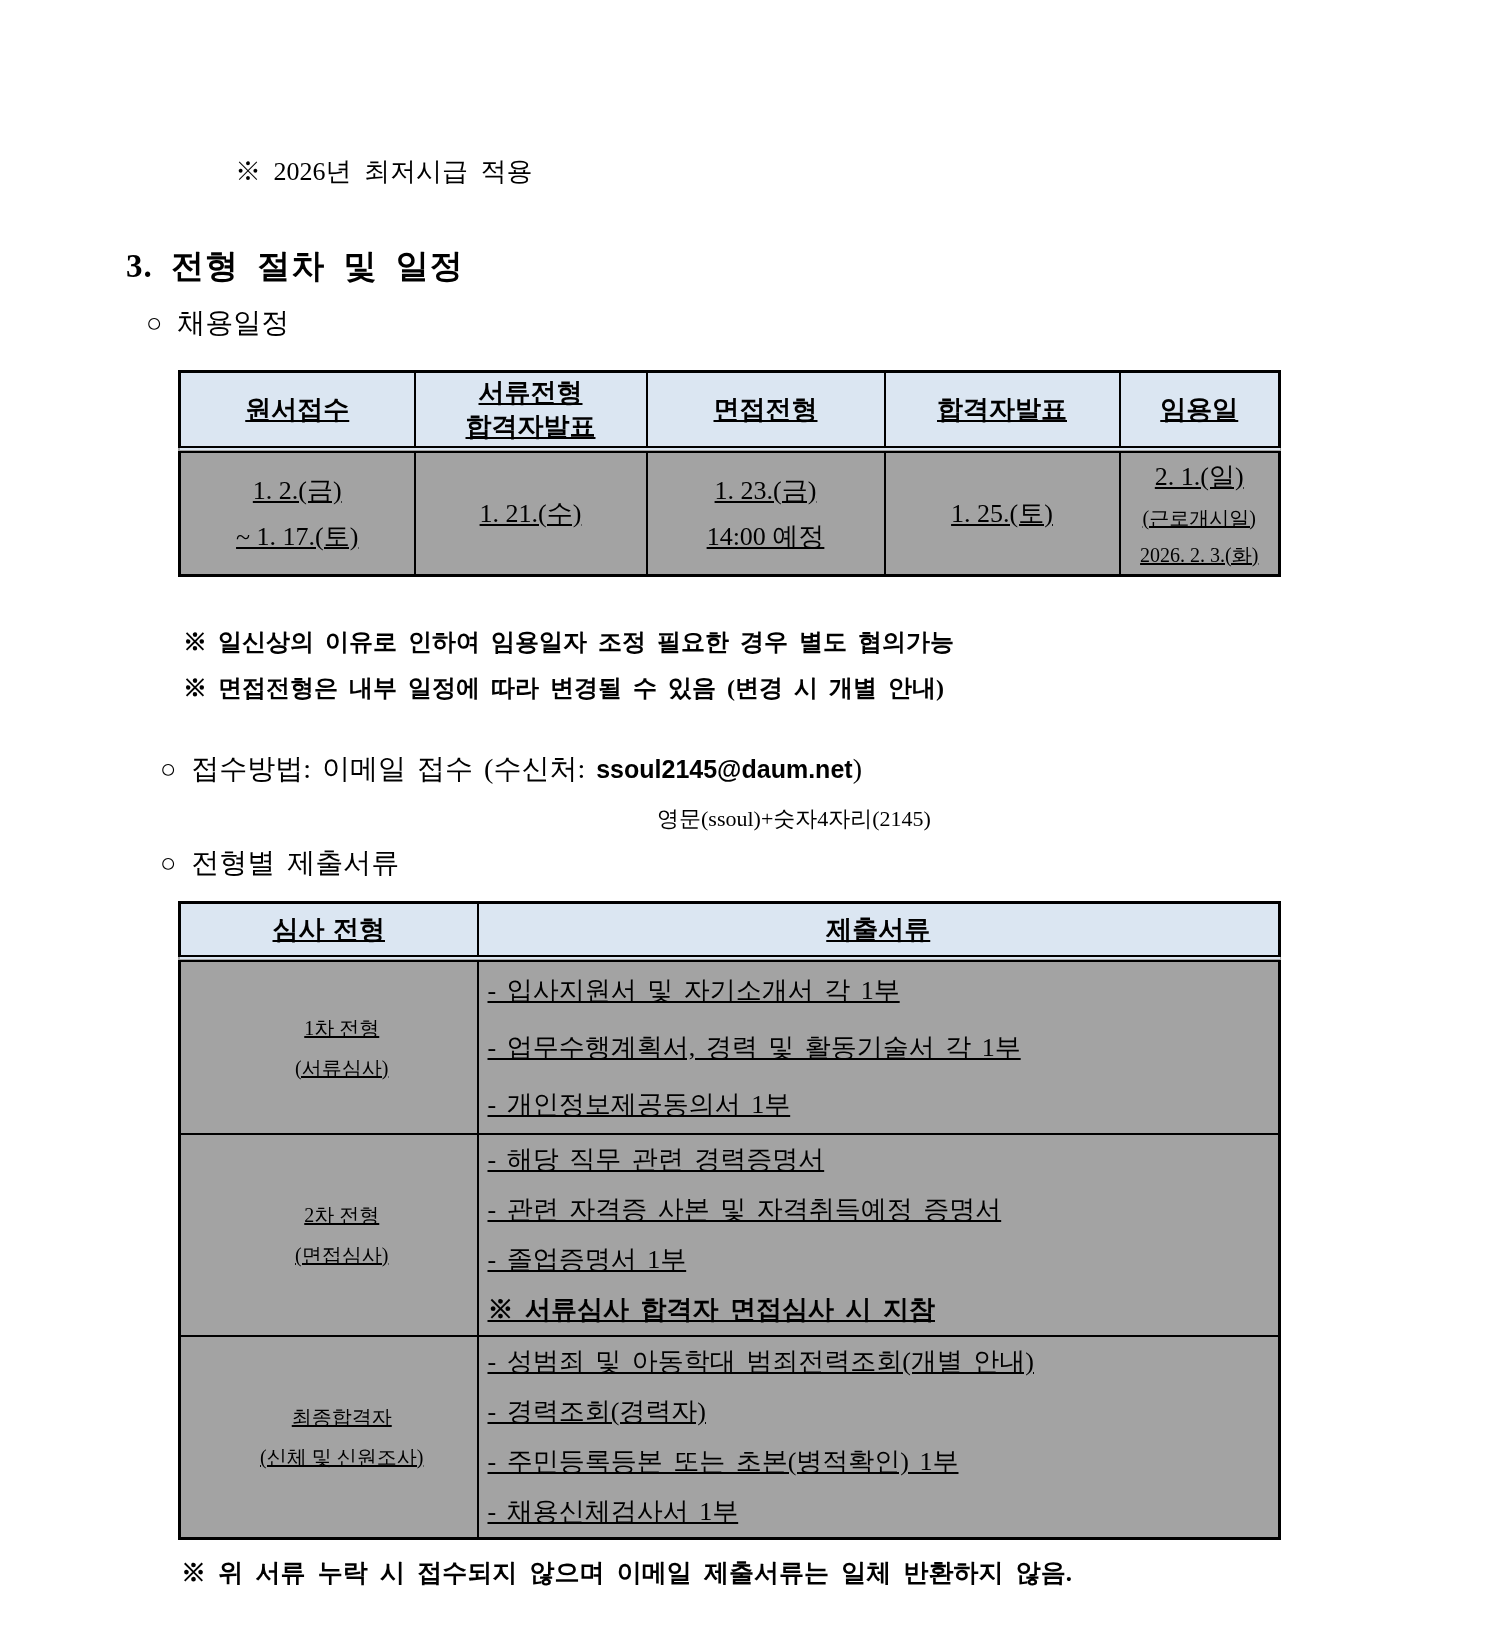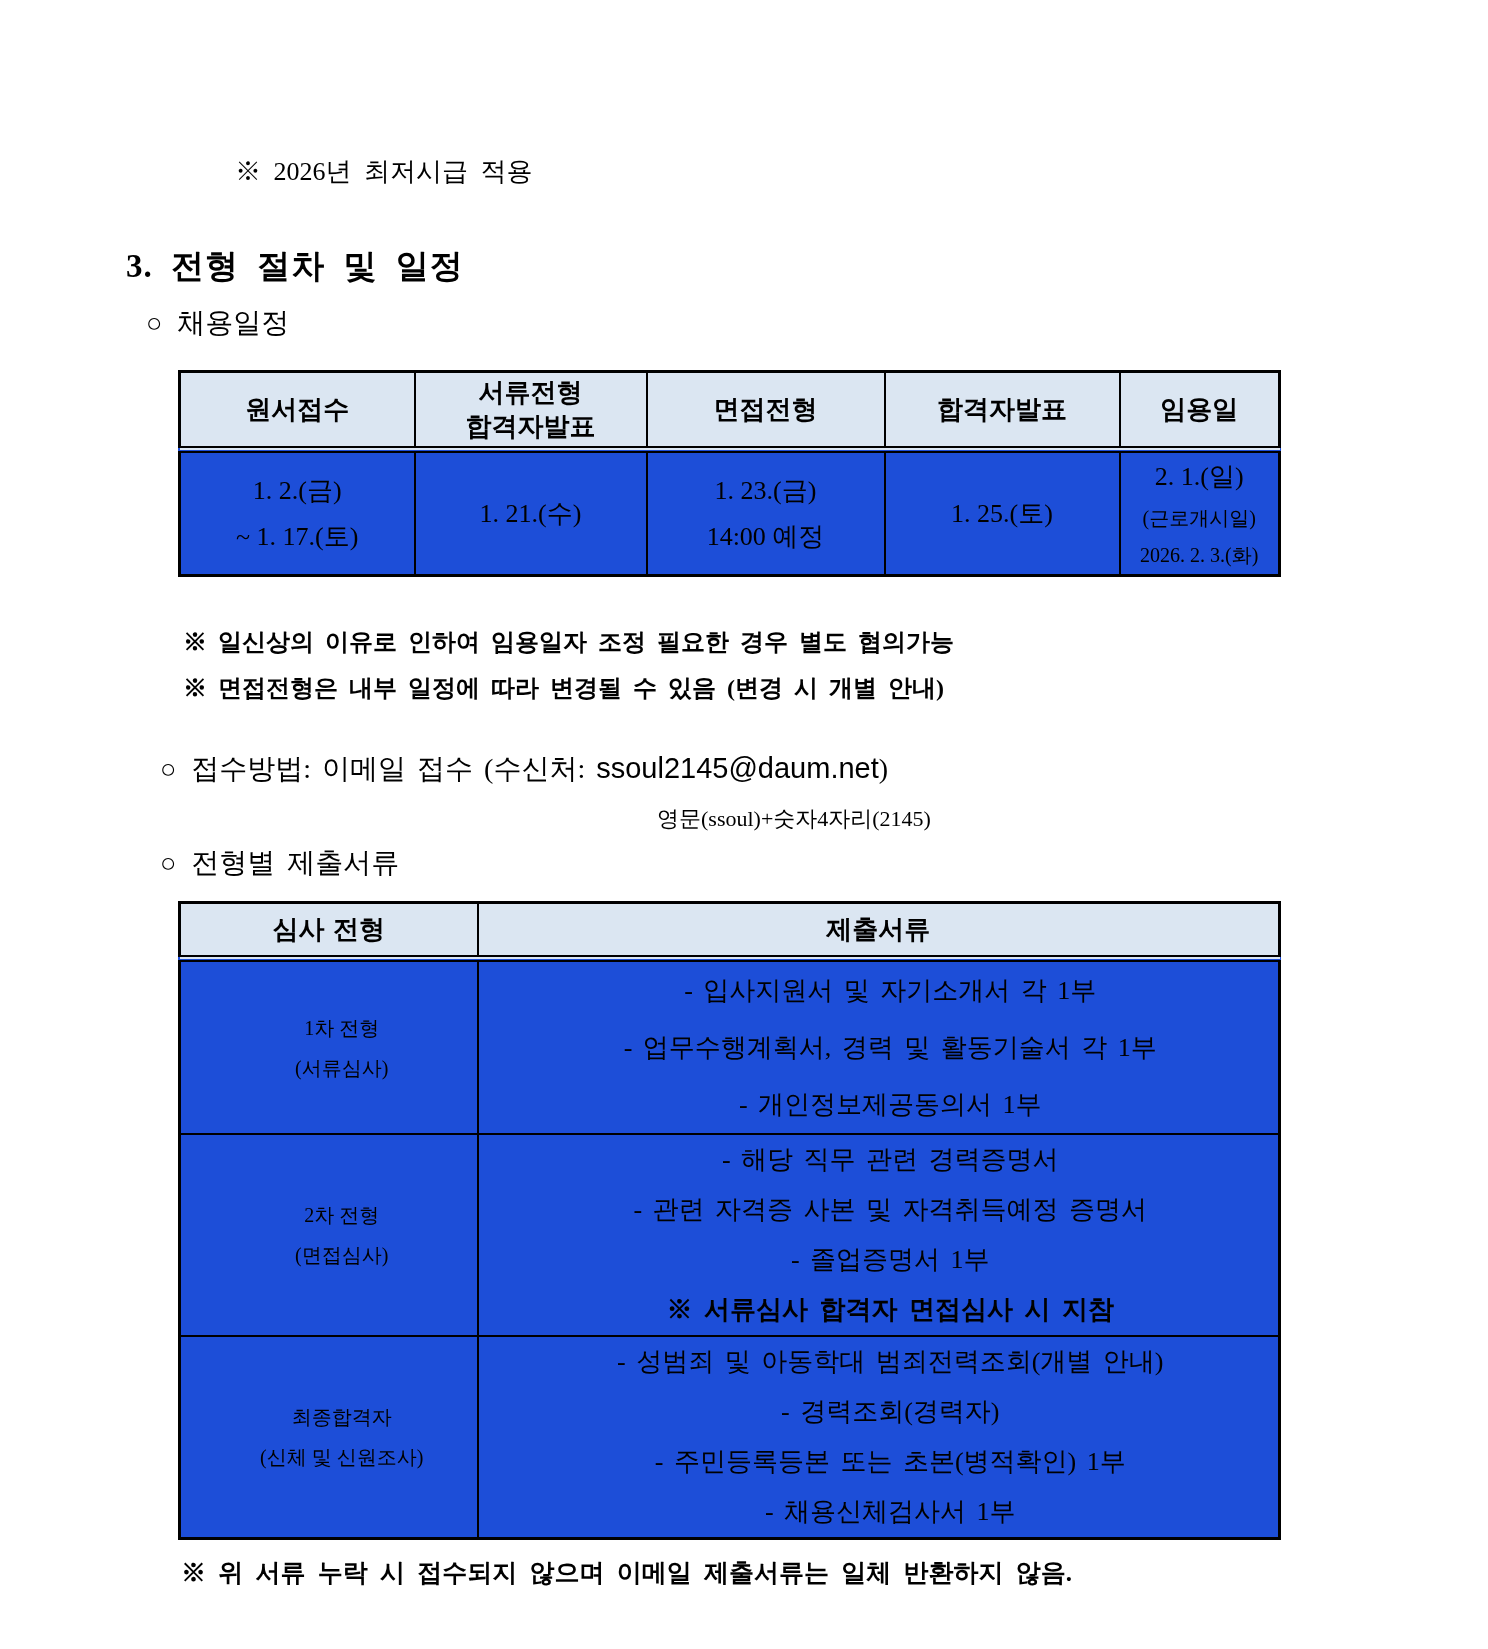--- a/index.html
+++ b/index.html
@@ -26,21 +26,22 @@
   .section-heading { font-size: 33px; font-weight: bold; word-spacing: 9px; letter-spacing: 1px; }
 
   
   .bullet-line { font-size: 28px; word-spacing: 5px; }
 
   
   table {
     border-collapse: collapse;
     table-layout: fixed;
     border: 3px solid #000000;
-    background: #1d4ed8;
+    background: #a3a3a3;
+    text-decoration: underline;
   }
   th, td { border: 2px solid #000000; vertical-align: middle; }
   thead th {
     background: #dbe6f2;
     font-weight: bold;
     font-size: 26px;
     text-align: center;
     border-bottom: 7px double #000000;
     word-spacing: 2px;
   }
@@ -51,36 +52,36 @@
   .t1 tbody tr { height: 126px; }
   .t1 td { text-align: center; }
   .t1 .cell-line { line-height: 46px; }
   .t1 .cell-line.small { font-size: 20px; line-height: 37px; }
   .th-line { line-height: 34px; }
 
   
   .t2 thead th { height: 56px; }
   .t2 .stage-cell { text-align: center; }
   .t2 .stage-line { line-height: 40px; font-size: 20px; padding-left: 26px; }
-  .t2 .docs-cell { text-align: center; padding-left: 24px; }
+  .t2 .docs-cell { text-align: left; padding-left: 9px; }
   .t2 .doc-item { font-size: 26px; word-spacing: 4px; white-space: nowrap; }
   .t2 .row-1 .doc-item { line-height: 57px; }
   .t2 .row-2 .doc-item, .t2 .row-3 .doc-item { line-height: 50px; }
   .t2 .doc-note { font-size: 26px; font-weight: bold; line-height: 50px; word-spacing: 5px; white-space: nowrap; }
 
   
   .table-note { font-size: 24px; font-weight: bold; word-spacing: 5px; }
   .footer-note { font-size: 25px; font-weight: bold; word-spacing: 6px; }
 
   
   .apply-line { font-size: 28px; word-spacing: 4px; }
   .email {
     font-family: "Liberation Sans", "DejaVu Sans", sans-serif;
-    font-weight: normal;
-    font-size: 29px;
+    font-weight: bold;
+    font-size: 25px;
     letter-spacing: 0px;
   }
   .email-hint { font-size: 22px; word-spacing: 1px; }
 </style>
 </head>
 <body>
 
 <div class="page">
 
   <div class="abs sub-note" style="left:207px; top:154px;">※ 2026년 최저시급 적용</div>

